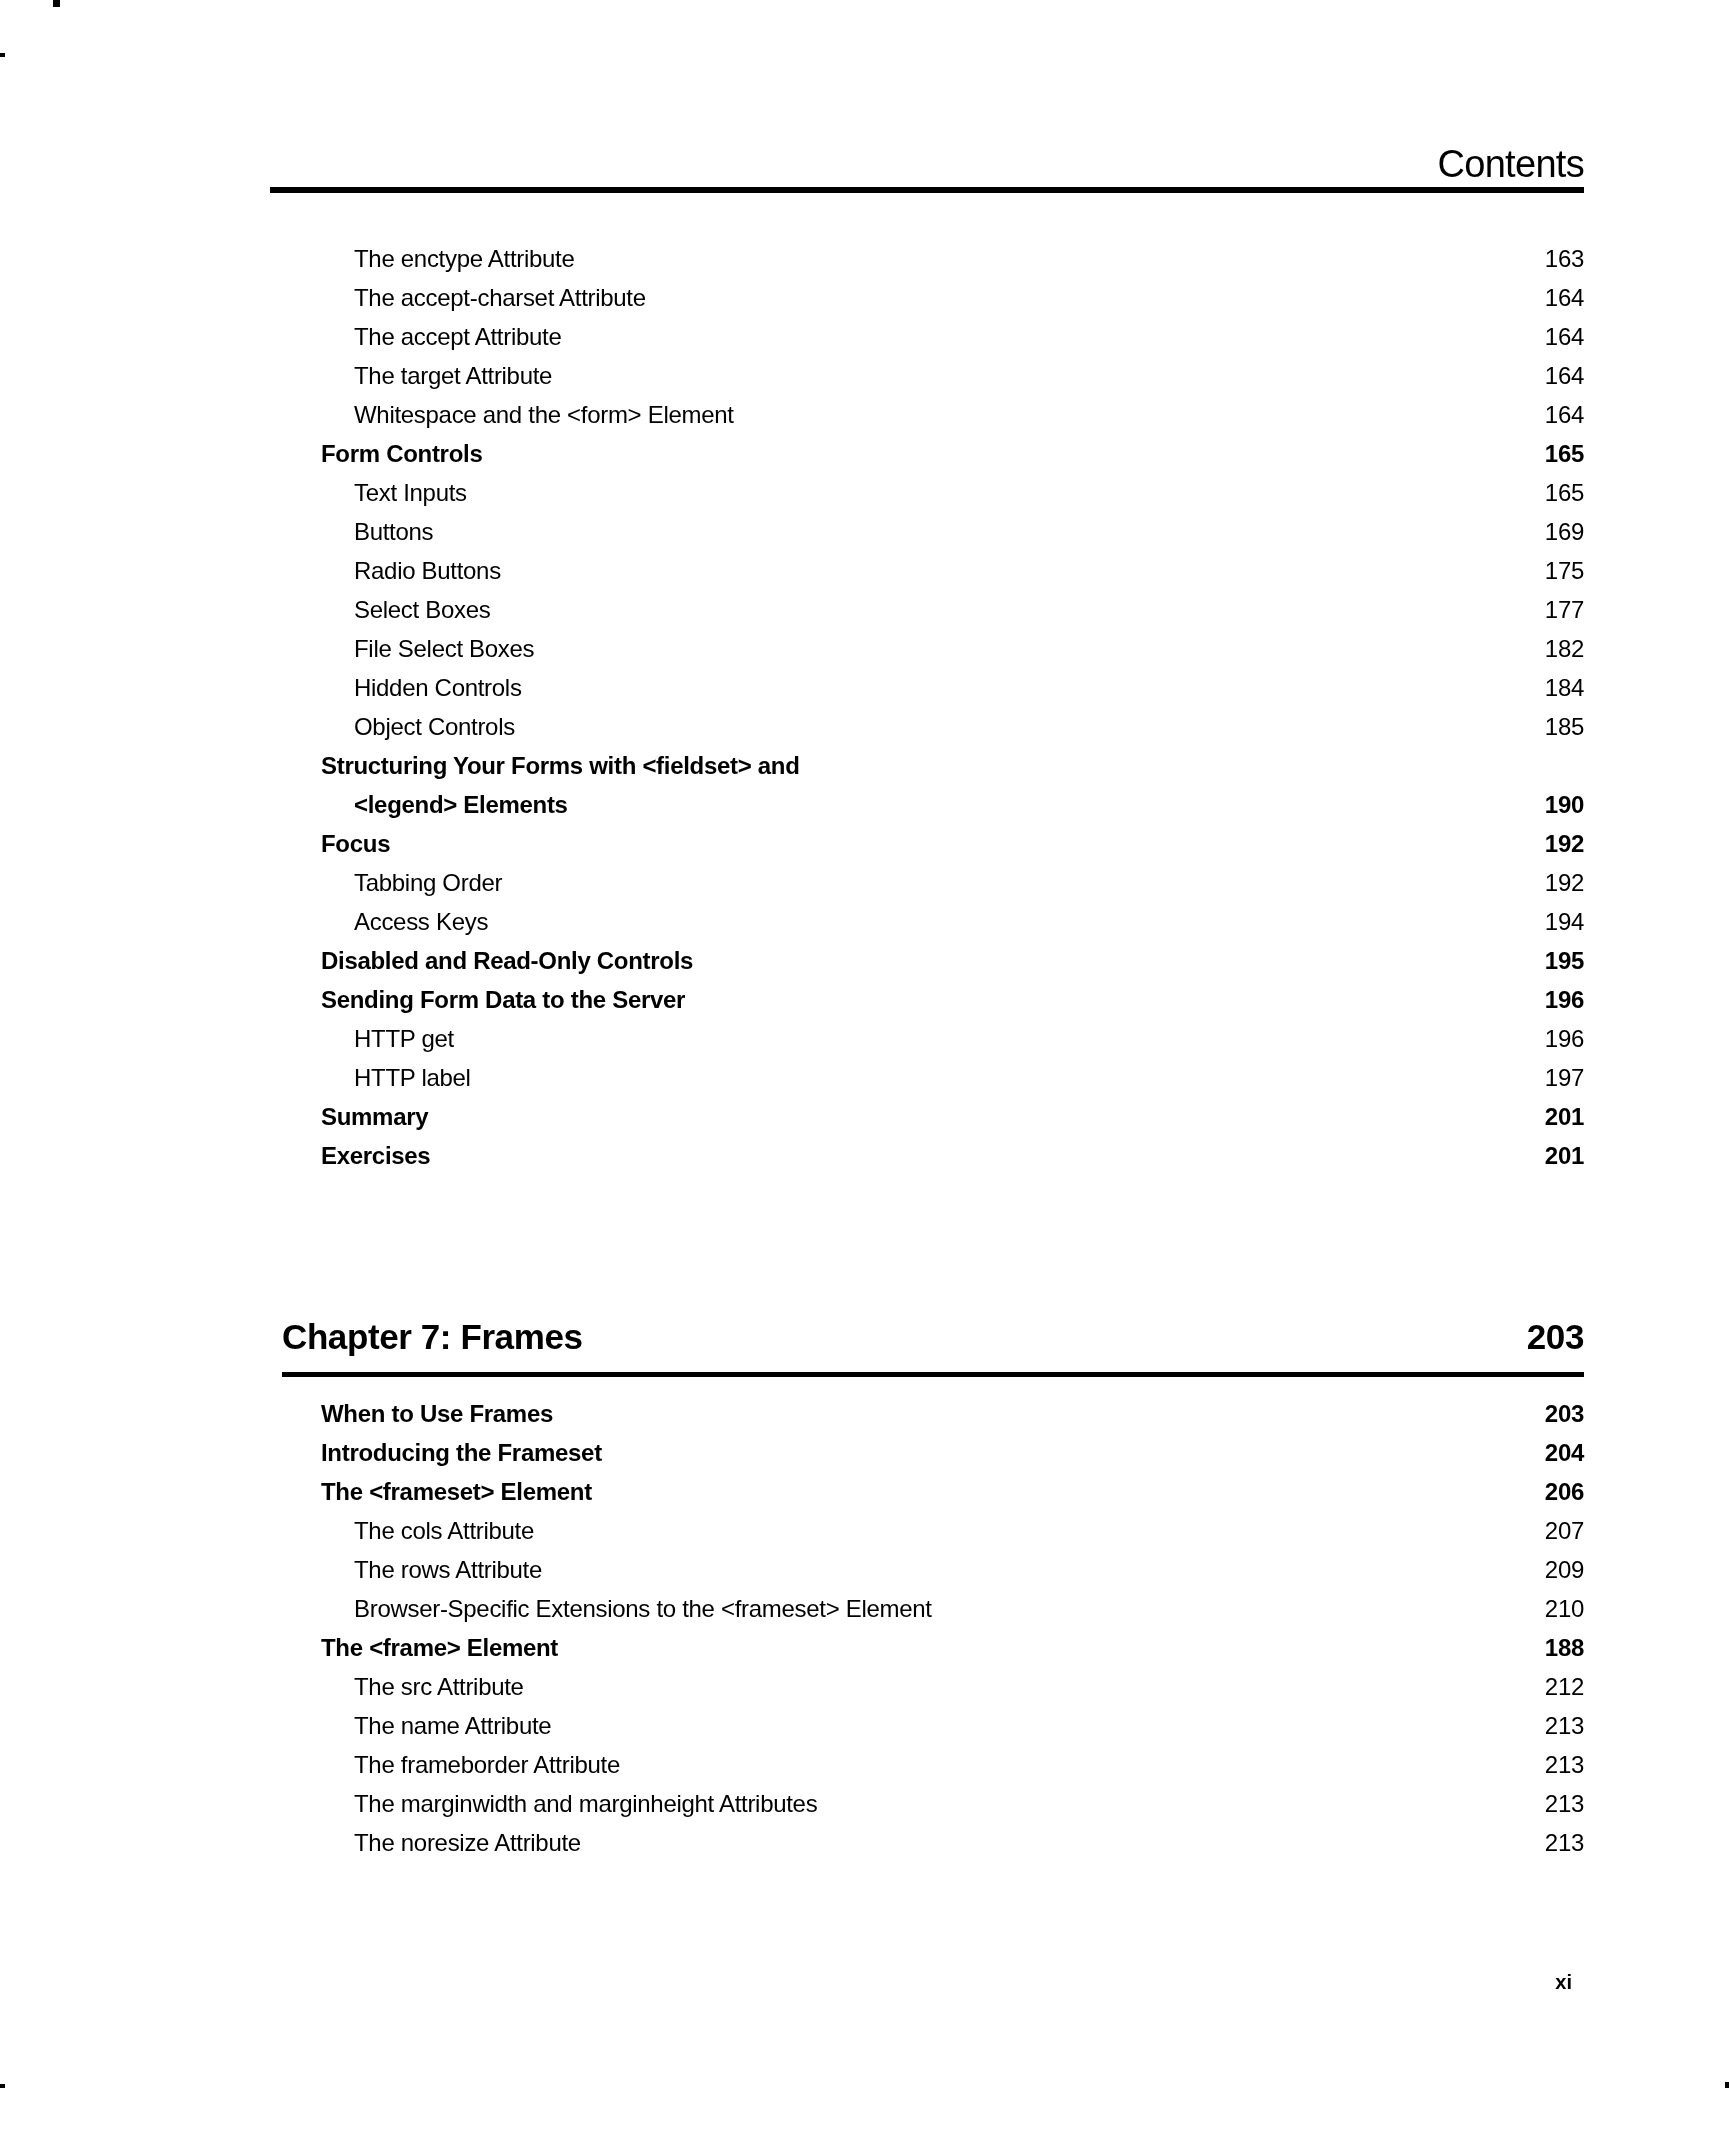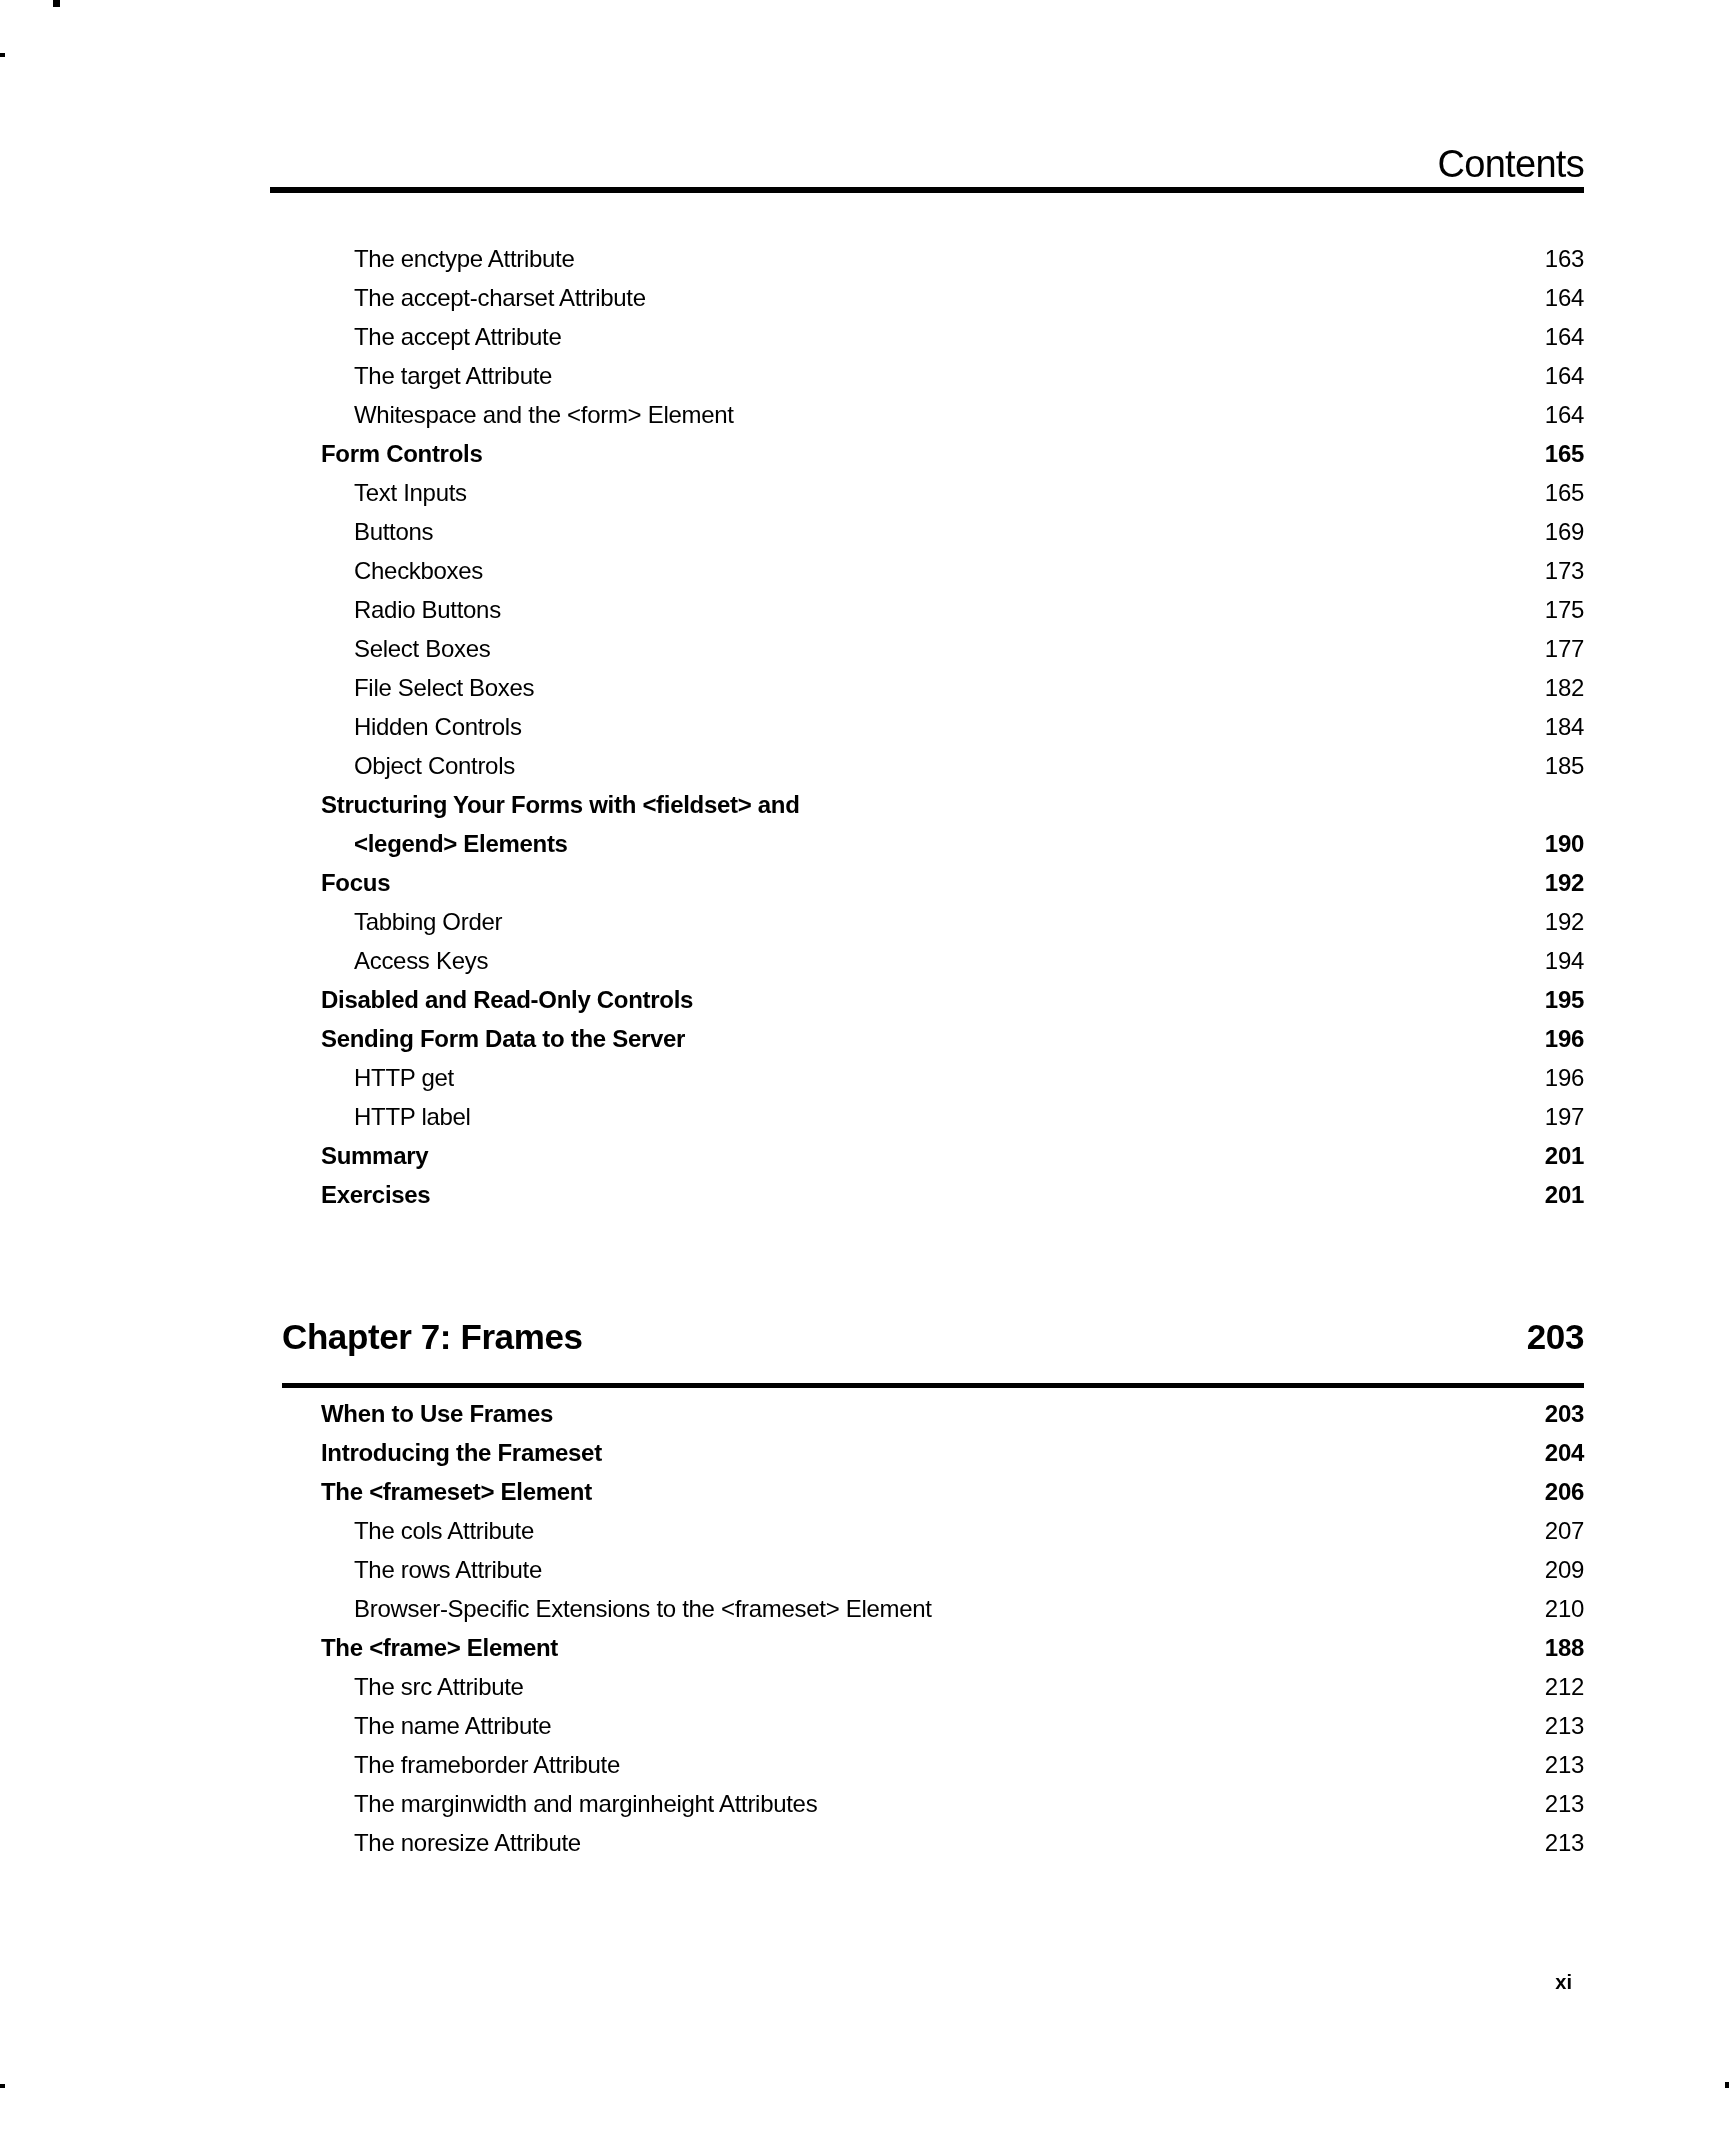--- a/index.html
+++ b/index.html
@@ -54,21 +54,21 @@
   .chapter-row {
     position: absolute;
     top: 1317px; left: 0; right: 0;
     display: flex;
     justify-content: space-between;
     align-items: baseline;
     font-size: 35px;
     font-weight: 700;
     letter-spacing: -0.4px;
     border-bottom: 5.9px solid #000000;
-    padding-bottom: 26px;
+    padding-bottom: 15px;
   }
   .page-footer {
     position: absolute;
     top: 1971px; right: 12px;
     font-size: 20px;
     font-weight: 700;
     text-align: right;
   }
   .artifact {
     position: absolute;
@@ -120,24 +120,20 @@
       </div>
       <div class="row lvl2">
         <span class="lbl">Text Inputs</span>
         <span class="pg">165</span>
       </div>
       <div class="row lvl2">
         <span class="lbl">Buttons</span>
         <span class="pg">169</span>
       </div>
       <div class="row lvl2">
-        <span class="lbl">Checkboxes</span>
-        <span class="pg">173</span>
-      </div>
-      <div class="row lvl2">
         <span class="lbl">Radio Buttons</span>
         <span class="pg">175</span>
       </div>
       <div class="row lvl2">
         <span class="lbl">Select Boxes</span>
         <span class="pg">177</span>
       </div>
       <div class="row lvl2">
         <span class="lbl">File Select Boxes</span>
         <span class="pg">182</span>

